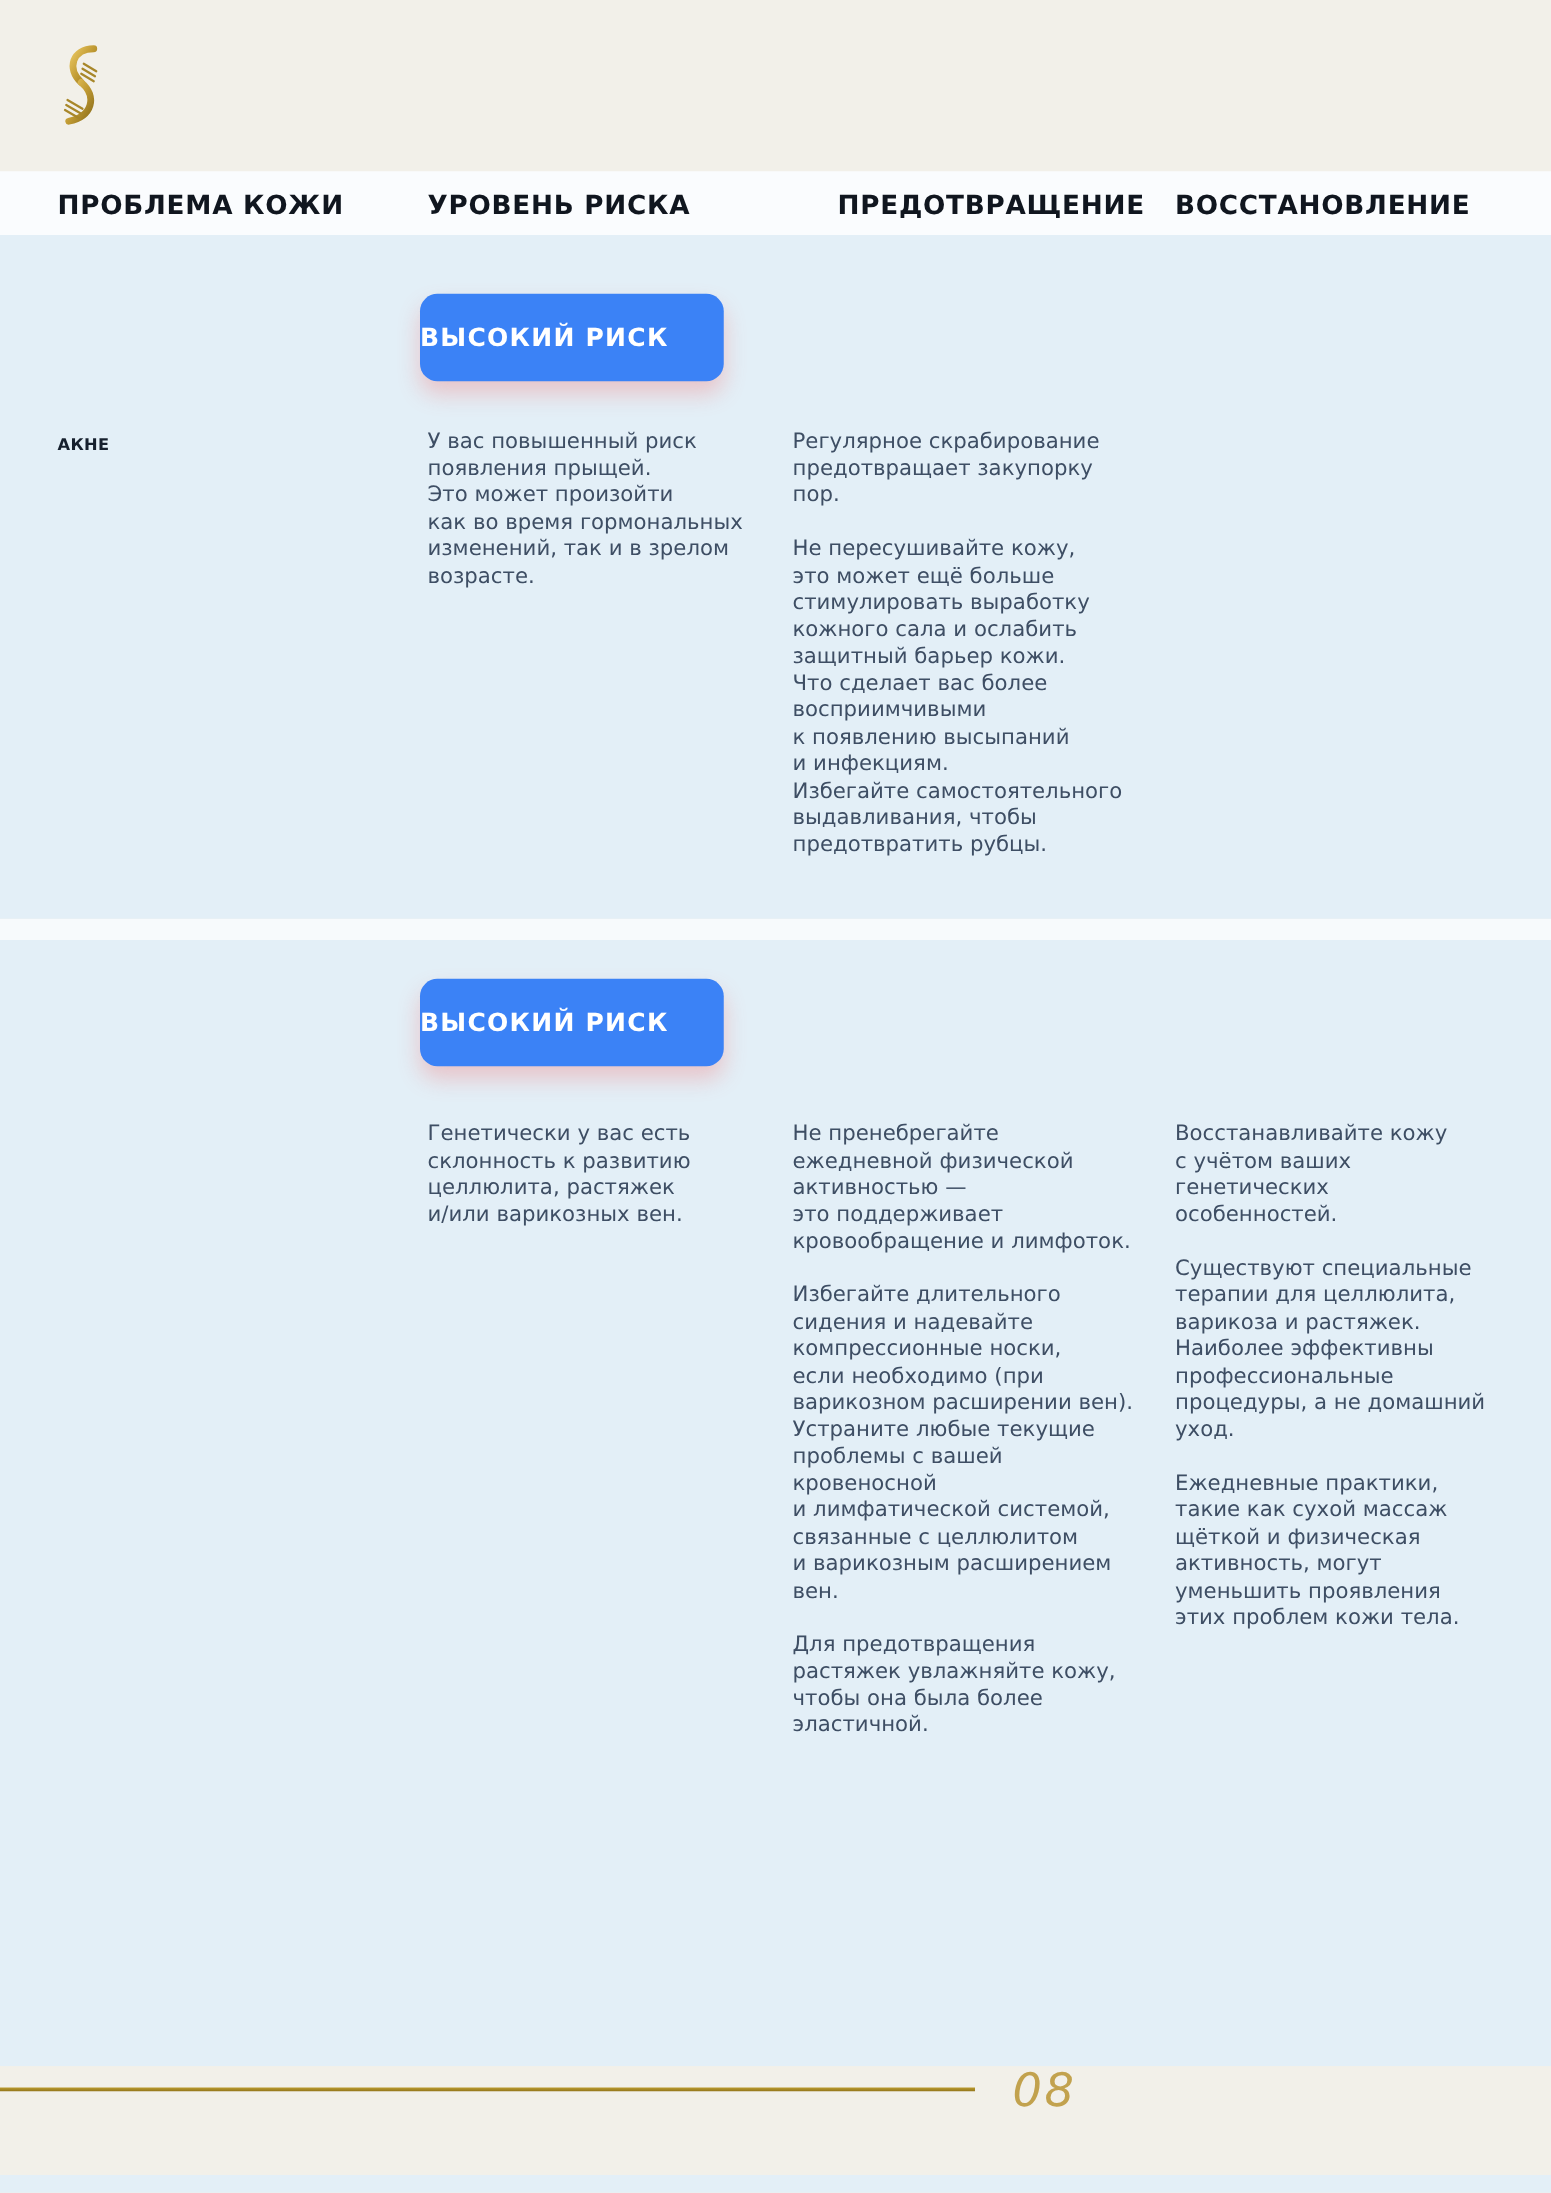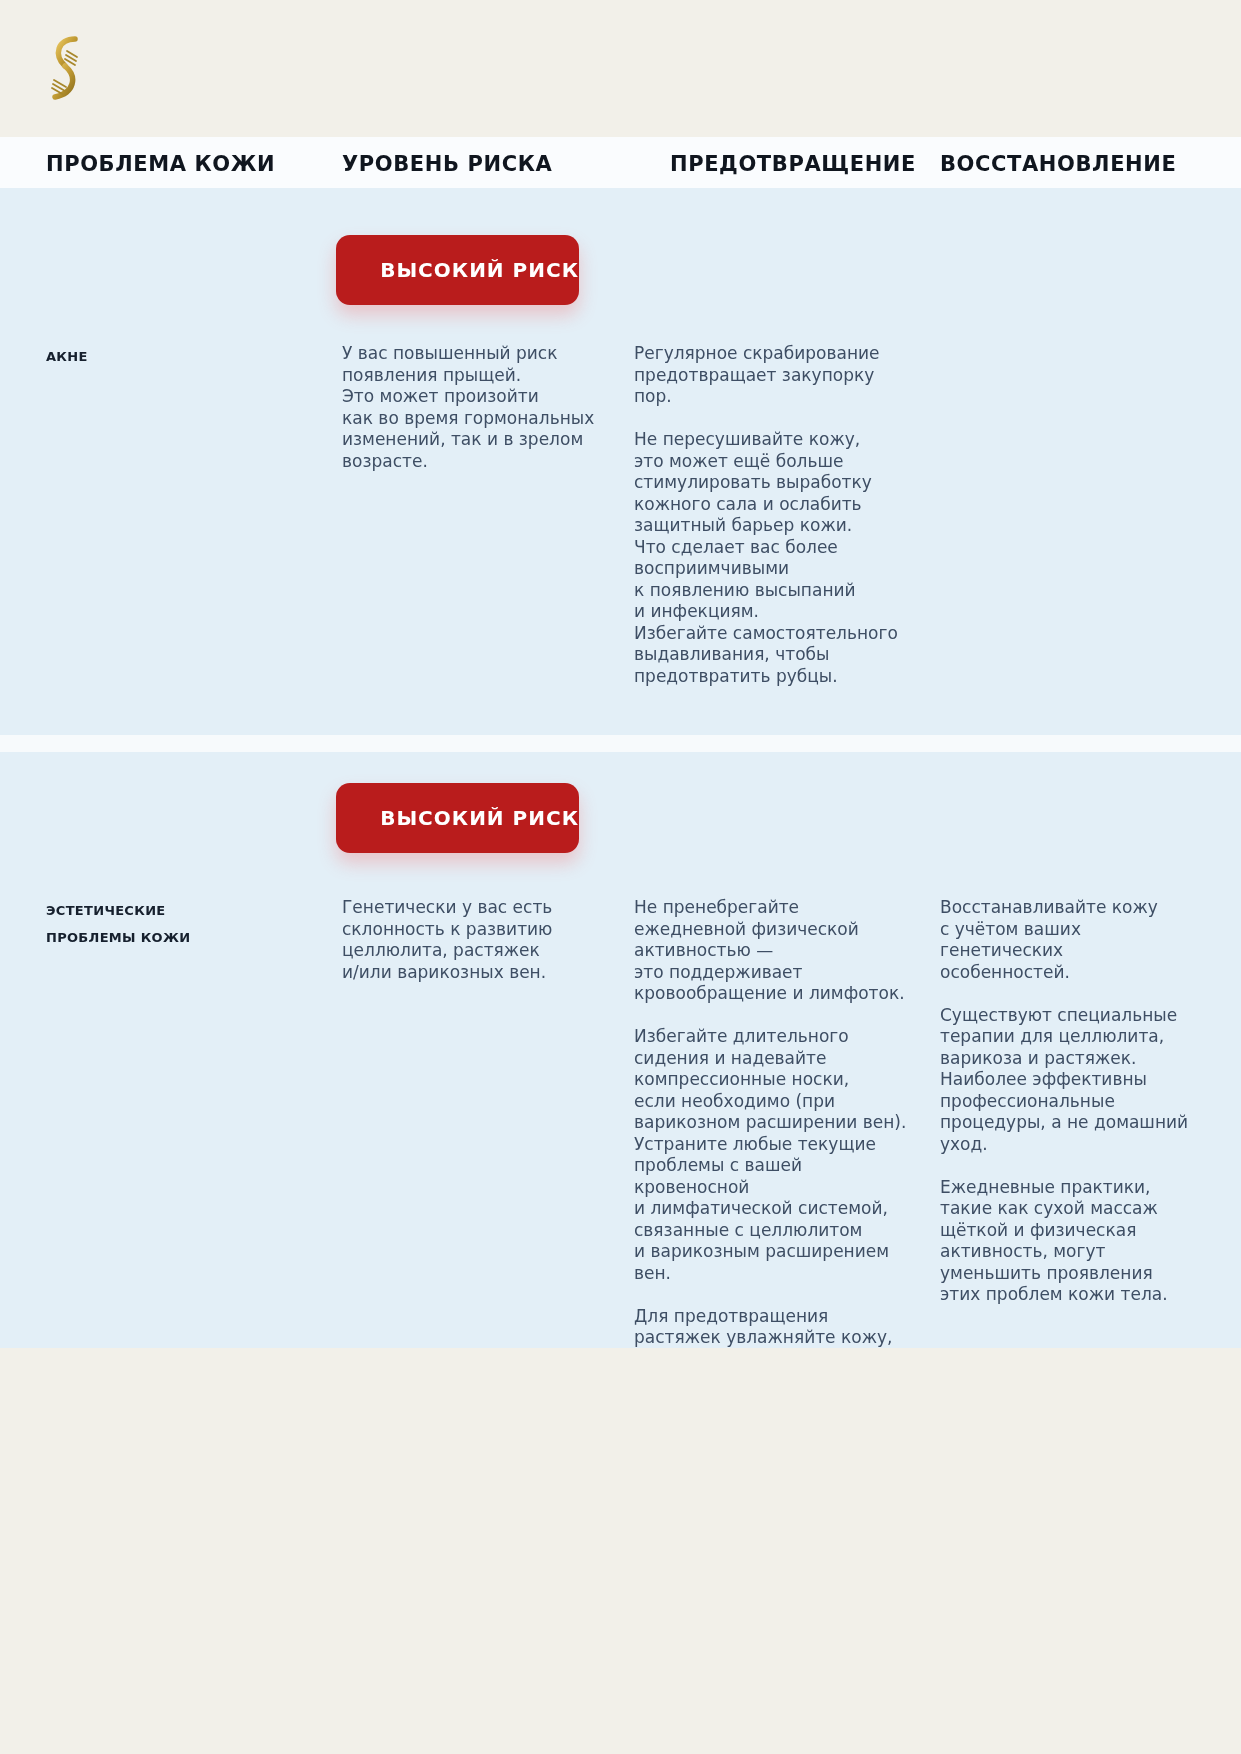--- a/index.html
+++ b/index.html
@@ -3,21 +3,21 @@
 <meta charset="utf-8">
 <style>
   html,body{margin:0;padding:0;}
   body{
     width:1241px;height:1754px;
     background:#f2f0e9;
     font-family:"DejaVu Sans","Liberation Sans",sans-serif;
     position:relative;
     -webkit-font-smoothing:antialiased;
   }
-  .page{position:absolute;inset:0;width:1241px;height:1348px;overflow:hidden;}
+  .page{position:absolute;inset:0;width:1241px;height:1754px;overflow:hidden;}
 
   
   .top-band{position:relative;height:137px;background:#f2f0e9;}
   .logo{position:absolute;left:46px;top:36px;width:40px;height:64px;}
 
   
   .colheads{position:relative;height:51px;background:#fafcfe;}
   .colhead{
     position:absolute;top:15px;
     font-size:21px;font-weight:bold;color:#10161f;
@@ -27,22 +27,22 @@
   .h4{left:940px;}
 
   
   .sec{position:relative;background:#e3eff7;}
   .sec-1{height:547px;}
   .sec-gap{height:17px;background:#f7fafc;}
   .sec-2{height:901px;}
 
   .badge{
     position:absolute;left:336px;width:243px;height:70px;
-    background:#b91c1c;border-radius:14px;
-    display:flex;align-items:center;justify-content:flex-end;
+    background:#3b82f6;border-radius:14px;
+    display:flex;align-items:center;justify-content:flex-start;
     box-shadow:0 10px 18px rgba(244,105,107,.32);
   }
   .badge span{
     color:#ffffff;font-weight:bold;font-size:20px;letter-spacing:1px;white-space:nowrap;
   }
   .sec-1 .badge{top:47px;}
   .sec-2 .badge{top:31px;}
 
   .cell{
     position:absolute;
@@ -135,22 +135,20 @@
 изменений, так и в зрелом
 возрасте.</div>
   </section>
 
   <div class="sec-gap"></div>
 
   <section class="sec sec-2">
     <div class="badge">
       <span>ВЫСОКИЙ РИСК</span>
     </div>
-    <div class="cell c1 prob">ЭСТЕТИЧЕСКИЕ
-ПРОБЛЕМЫ КОЖИ</div>
     <div class="cell c2">Генетически у вас есть
 склонность к развитию
 целлюлита, растяжек
 и/или варикозных вен.</div>
     <div class="cell c3">Не пренебрегайте
 ежедневной физической
 активностью —
 это поддерживает
 кровообращение и лимфоток.
 

